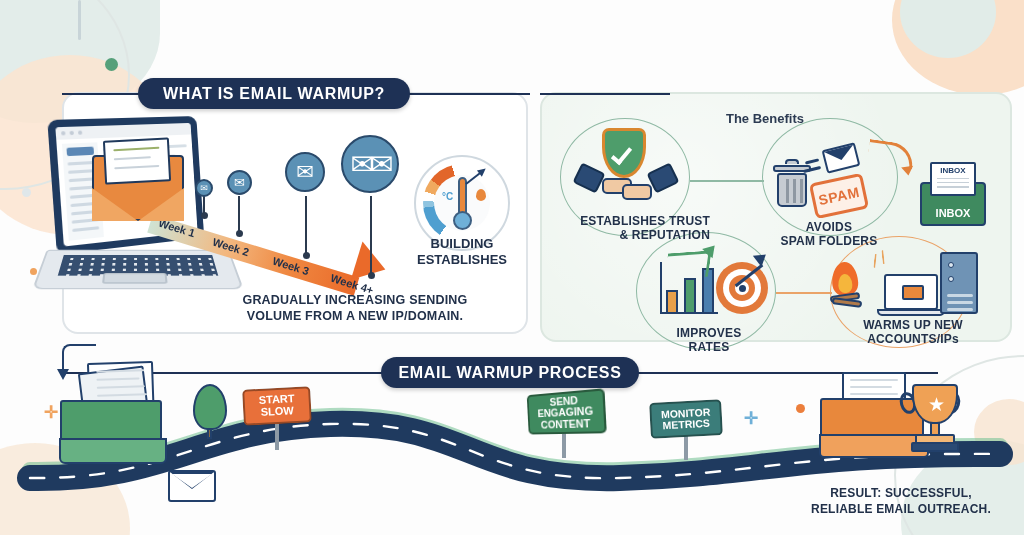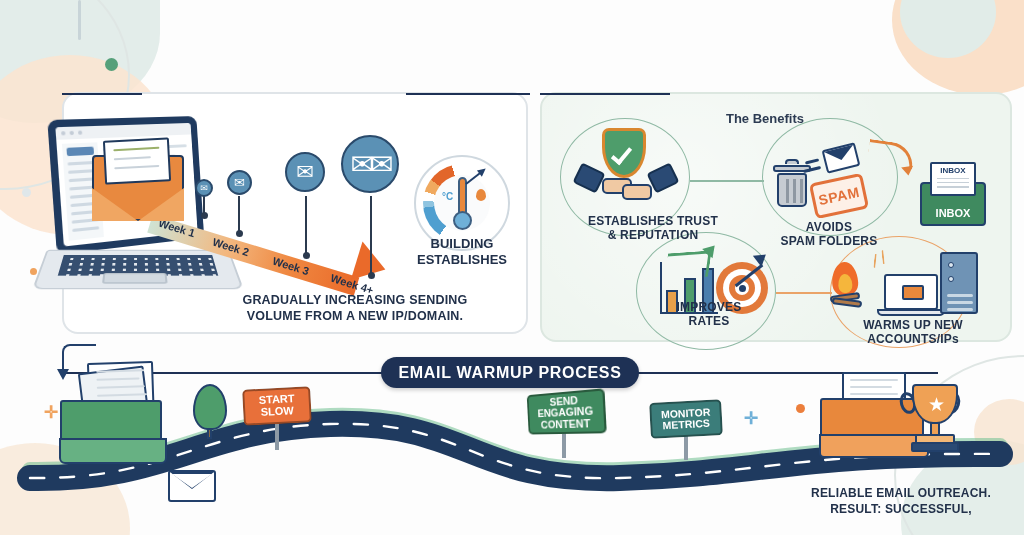--- a/index.html
+++ b/index.html
@@ -281,20 +281,21 @@
   <div class="dot" style="left:796px; top:404px; width:9px; height:9px; background:#ec7f3c;"></div>
   <div class="dash" style="left:198px; top:148px; width:22px; transform:rotate(-34deg);"></div>
   <div class="dash" style="left:214px; top:167px; width:26px;"></div>
   <div class="dash" style="left:78px; top:0px; width:3px; height:40px;"></div>
 
 
   <div id="left-card"></div>
 
   <div class="pill-rule" style="left:62px; top:93px; width:80px;"></div>
   <div class="pill-rule" style="left:406px; top:93px; width:124px;"></div>
+  <div class="pill" id="pill-left">WHAT IS EMAIL WARMUP?</div>
 
   <div id="laptop">
     <div class="lt-lid">
       <div class="lt-screen">
         <div class="lt-bar">
           <i style="left:5px"></i>
             <i style="left:13px"></i>
             <i style="left:21px"></i>
         </div>
         <div class="lt-side">
@@ -396,21 +397,21 @@
   <div class="bconn" style="left:690px; top:180px; width:74px;"></div>
   <div class="bconn" style="left:776px; top:292px; width:56px; background:#eaa368;"></div>
 
   <div class="sleeve" style="left:576px; top:167px; transform:rotate(26deg);"></div>
   <div class="sleeve" style="left:650px; top:167px; transform:rotate(-26deg);"></div>
   <div class="hand" style="left:602px; top:178px;"></div>
   <div class="hand" style="left:622px; top:184px;"></div>
   <div class="shield" style="left:602px; top:128px;">
     <div class="chk"></div>
   </div>
-  <div class="benefit" style="left:568px; top:214px;">
+  <div class="benefit" style="left:540px; top:214px;text-align:right;">
     <div class="blabel">ESTABLISHES TRUST</div>
     <div class="blabel">&amp; REPUTATION</div>
   </div>
 
   <div class="trash-h" style="left:785px; top:159px;"></div>
   <div class="trash-lid" style="left:773px; top:165px;"></div>
   <div class="trash" style="left:777px; top:173px;">
     <b style="left:7px"></b>
       <b style="left:14px"></b>
       <b style="left:21px"></b>
@@ -441,21 +442,21 @@
   <div class="trend" style="left:666px; top:252px;"></div>
   <div class="trendhead" style="left:704px; top:244px; transform:rotate(42deg);"></div>
   <div class="target" style="left:716px; top:262px;">
     <i class="t1"></i>
       <i class="t2"></i>
       <i class="t3"></i>
       <i class="t4"></i>
   </div>
   <div class="dart" style="left:732px; top:274px;"></div>
   <div class="dartfin" style="left:756px; top:251px;"></div>
-  <div class="benefit" style="left:624px; top:300px;">
+  <div class="benefit" style="left:624px; top:326px;">
     <div class="blabel">IMPROVES</div>
     <div class="blabel">RATES</div>
   </div>
 
   <div class="fire" style="left:832px; top:262px;">
       <i></i>
     </div>
   <div class="log" style="left:830px; top:294px; transform:rotate(-8deg);"></div>
   <div class="log" style="left:832px; top:299px; transform:rotate(7deg);"></div>
   <div class="heat" style="left:874px; top:254px; transform:rotate(6deg);"></div>
@@ -542,17 +543,17 @@
   <div class="trophy-handle" style="left:900px; top:392px; transform:rotate(-14deg);"></div>
   <div class="trophy-handle" style="left:944px; top:392px; transform:rotate(14deg);"></div>
   <div class="trophy-cup" style="left:912px; top:384px;">
     <div class="trophy-star">★</div>
   </div>
   <div class="trophy-stem" style="left:930px; top:422px;"></div>
   <div class="trophy-base" style="left:915px; top:434px;"></div>
   <div class="trophy-plinth" style="left:911px; top:442px;"></div>
 
   <div id="result-text">
+    <div>RESULT: SUCCESSFUL,</div>
     <div>RELIABLE EMAIL OUTREACH.</div>
-    <div>RESULT: SUCCESSFUL,</div>
   </div>
 
 </div>
 
 </body></html>

